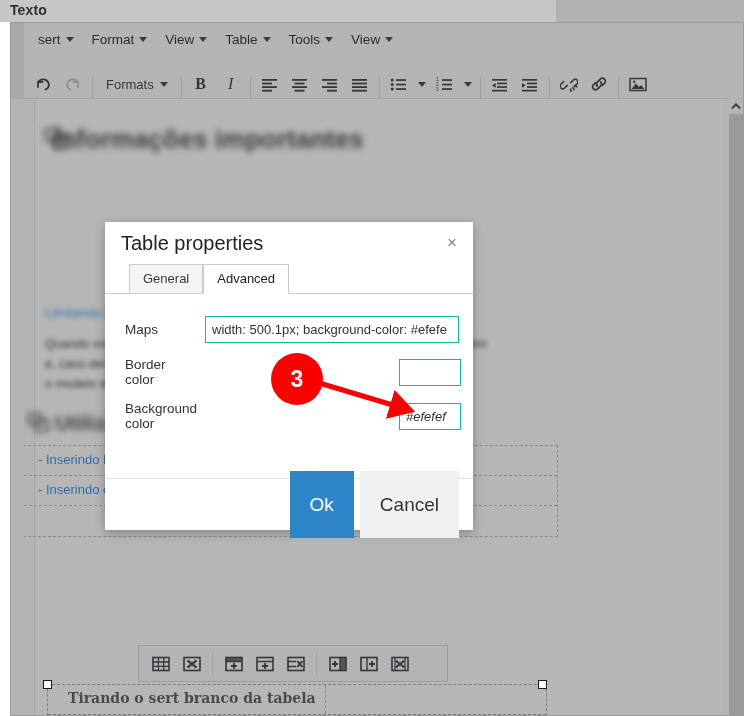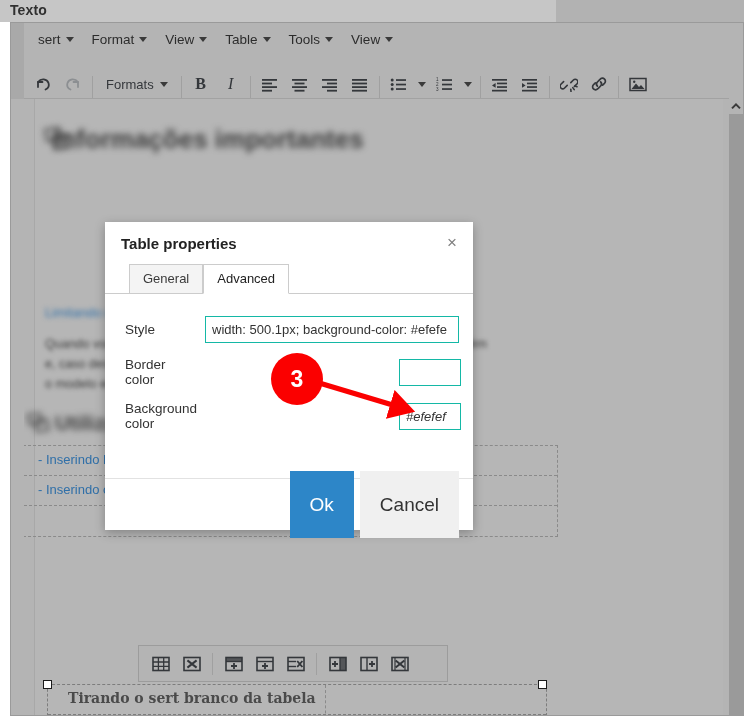--- a/index.html
+++ b/index.html
@@ -317,22 +317,22 @@
     z-index: 50;
   }
   .dlg-head {
     position: relative;
     height: 42px;
     padding: 0 16px;
     display: flex;
     align-items: center;
   }
   .dlg-title {
-    font-size: 15px;
-    font-weight: bold;
+    font-size: 20px;
+    font-weight: normal;
     color: #222222;
   }
   .dlg-close {
     position: absolute;
     right: 12px; top: 10px;
     font-size: 17px;
     color: #808080;
     cursor: default;
     line-height: 1;
     padding: 2px 4px;
@@ -775,21 +775,21 @@
 
     <div class="dlg-tabs">
       <div class="dlg-tab">General</div>
       <div class="dlg-tab active">Advanced</div>
       <div class="dlg-tab-filler"></div>
     </div>
 
     <div class="dlg-body">
 
       <div class="field-row">
-        <span class="field-label">Style</span>
+        <span class="field-label">Maps</span>
         <input class="field-input style" type="text" readonly="" value="width: 500.1px; background-color: #efefe" style="">
       </div>
 
       <div class="field-row">
         <span class="field-label">Border color</span>
         <input class="field-input color" type="text" readonly="" value="" style="">
       </div>
 
       <div class="field-row">
         <span class="field-label">Background color</span>

